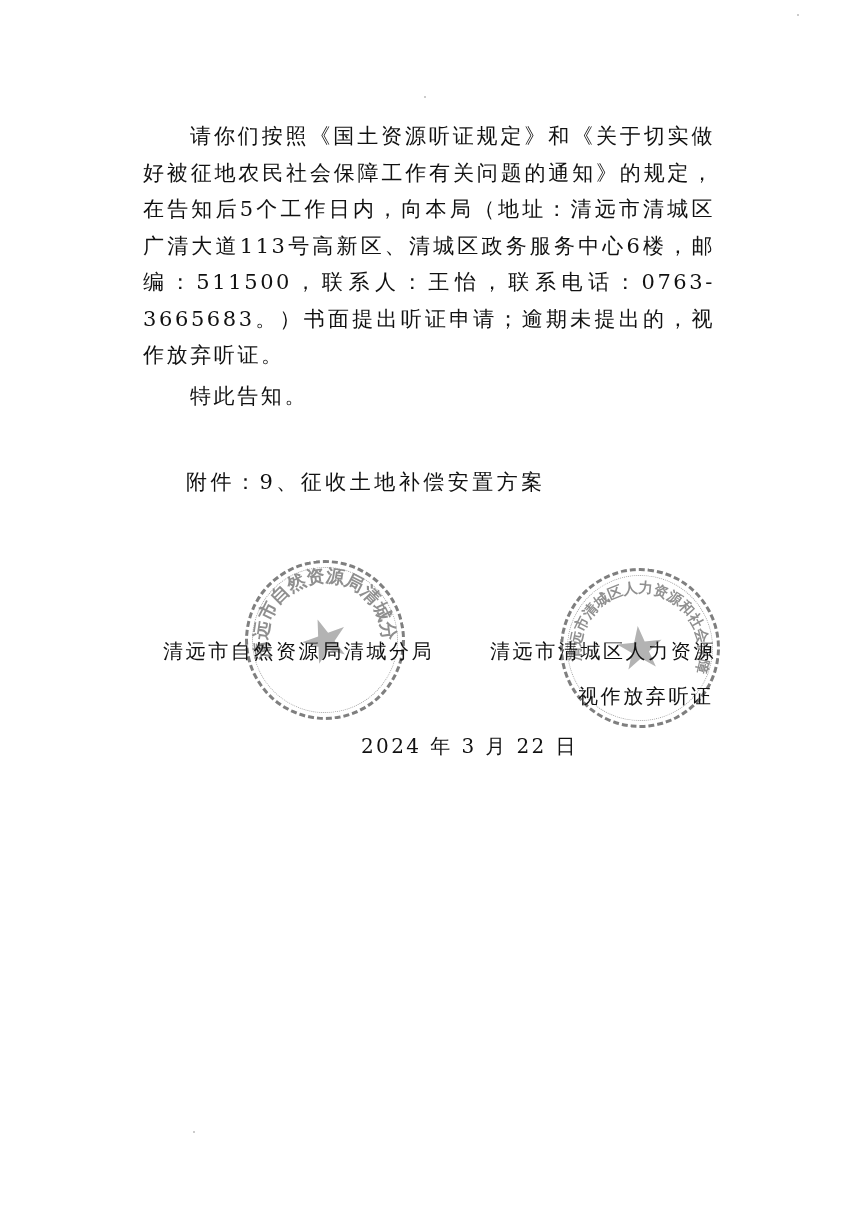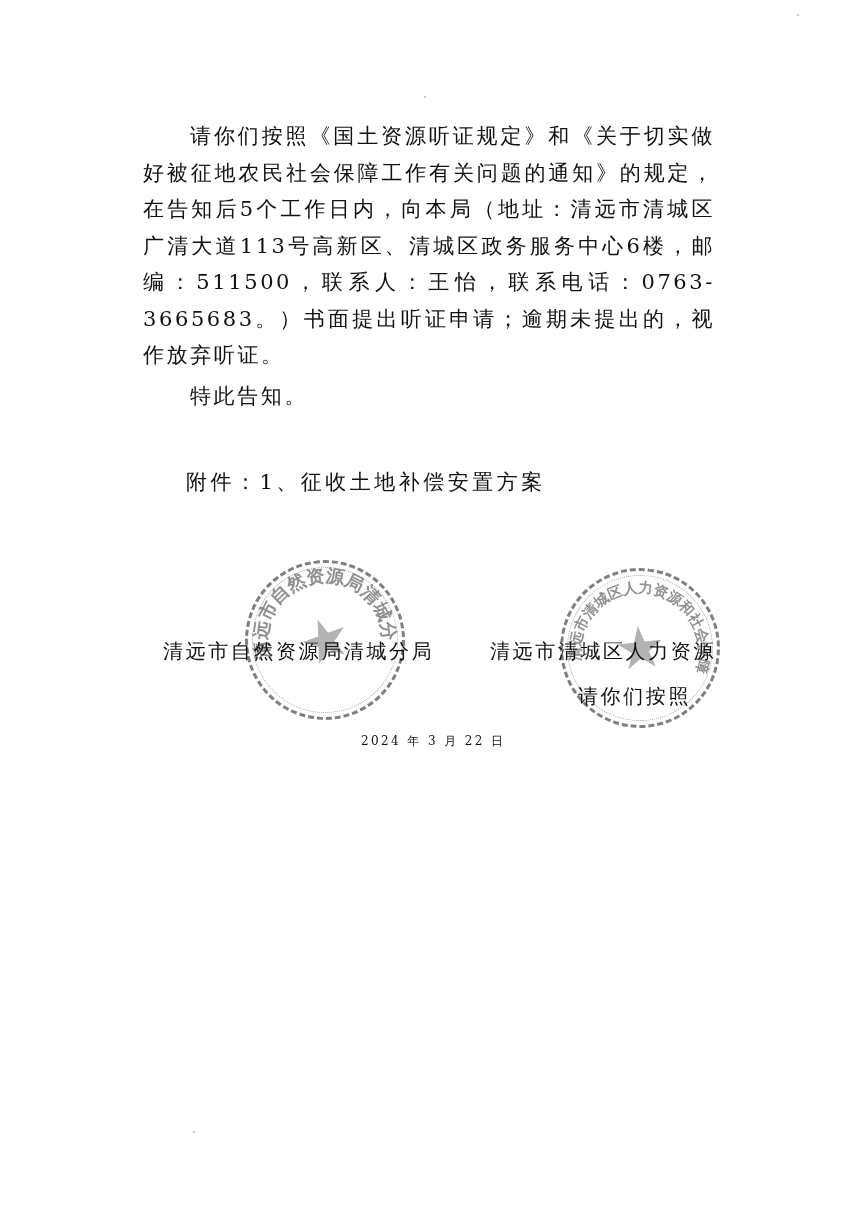--- a/index.html
+++ b/index.html
@@ -97,21 +97,21 @@
       z-index: 2;
     }
     .signer-1 { left: 163px; top: 638px; }
     .signer-2-line1 { left: 490px; top: 638px; font-family: Liberation Mono, monospace; }
     .signer-2-line2 { left: 578px; top: 683px; }
 
     .date {
       position: absolute;
       left: 361px;
       top: 733px;
-      font-size: 12px;
+      font-size: 20px;
       letter-spacing: 2.4px;
       white-space: nowrap;
     }
     .speck {
       position: absolute;
       width: 2px; height: 2px;
       background: #bbbbbb;
       border-radius: 1px;
     }
   </style>
@@ -121,21 +121,21 @@
 <div class="page">
 
   <div class="body-text">
     <p class="para">请你们按照《国土资源听证规定》和《关于切实做好被征地农民社会保障工作有关问题的通知》的规定，在告知后5个工作日内，向本局（地址：清远市清城区广清大道113号高新区、清城区政务服务中心6楼，邮编：511500，联系人：王怡，联系电话：0763-3665683。）书面提出听证申请；逾期未提出的，视作放弃听证。</p>
   </div>
 
   <div class="closing">特此告知。</div>
 
   <div class="attachments">
     <div class="attach-row">
-      <span>附件：</span><span>1、征收土地补偿安置方案</span>
+      <span>附件：</span><span>9、征收土地补偿安置方案</span>
     </div>
   </div>
 
   <div class="seal seal-1">
     <div class="seal-inner-ring"></div>
     <svg class="seal-arc" viewBox="0 0 160 160">
       <defs>
         <path id="arc1" d="M 22 95 A 60 60 0 1 1 138 95"></path>
       </defs>
       <text><textPath href="#arc1" startOffset="2%">清远市自然资源局清城分局</textPath></text>
@@ -149,21 +149,21 @@
       <defs>
         <path id="arc2" d="M 20 100 A 62 62 0 1 1 140 100"></path>
       </defs>
       <text style="font-size:15px"><textPath href="#arc2" startOffset="0%">清远市清城区人力资源和社会保障局</textPath></text>
     </svg>
     <span class="seal-star">★</span>
   </div>
 
   <div class="signer signer-1">清远市自然资源局清城分局</div>
   <div class="signer signer-2-line1">清远市清城区人力资源</div>
-  <div class="signer signer-2-line2">请你们按照</div>
+  <div class="signer signer-2-line2">视作放弃听证</div>
 
   <div class="date">2024 年 3 月 22 日</div>
 
   <div class="speck" style="left:797px; top:14px;"></div>
   <div class="speck" style="left:424px; top:96px;"></div>
   <div class="speck" style="left:193px; top:1131px;"></div>
 
 </div>
 
 </body></html>

